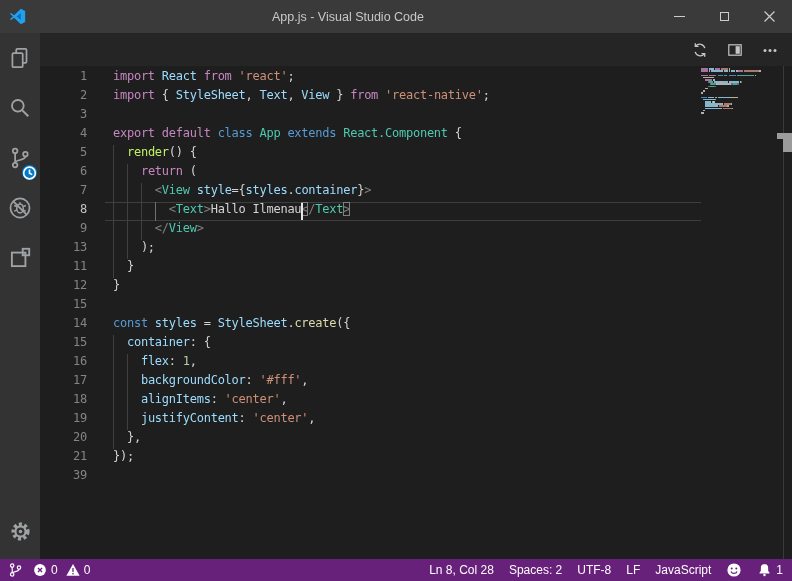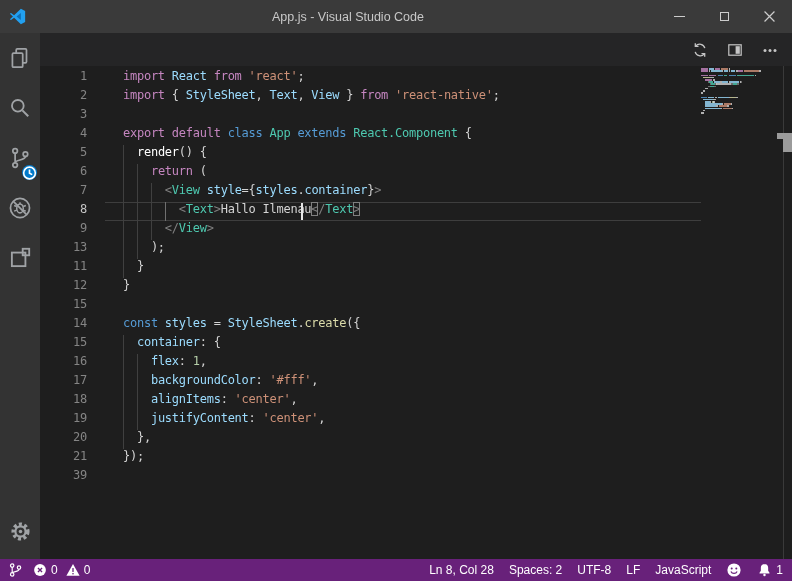--- a/index.html
+++ b/index.html
@@ -39,21 +39,21 @@
   .tab-actions{margin-left:auto;display:flex;align-items:center;gap:19px;padding-right:14px;}
   .tab-actions svg{width:16px;height:16px;}
 
   
   .editor{position:absolute;left:40px;top:66px;width:752px;height:493px;background:#1e1e1e;}
   .current-line{position:absolute;left:65px;width:596px;height:19px;
                 border-top:1px solid #3e3e3e;border-bottom:1px solid #3e3e3e;}
   .ln-num{position:absolute;left:0;width:47px;height:19px;line-height:19px;text-align:right;
           color:#858585;font:12px "DejaVu Sans Mono",monospace;letter-spacing:-0.25px;}
   .ln-num.active{color:#c6c6c6;}
-  .code-line{position:absolute;left:83px;height:19px;line-height:19px;white-space:pre;
+  .code-line{position:absolute;left:73px;height:19px;line-height:19px;white-space:pre;
              font:12px "DejaVu Sans Mono",monospace;letter-spacing:-0.25px;color:#d4d4d4;}
   .guide{position:absolute;top:0;bottom:0;width:1px;background:#404040;}
   .guide.active{background:#707070;}
   .match{box-shadow:inset 0 0 0 1px #808080;}
   #cursor{position:absolute;width:1.5px;height:17px;background:#e6e6e6;}
   #minimap{position:absolute;left:661px;top:2px;width:61px;height:60px;}
   .mini-bar{position:absolute;height:1.6px;opacity:.8;}
   .ov-line{position:absolute;left:743px;top:0;width:1px;height:493px;background:#3a3a3a;}
   .ov-mark1{position:absolute;left:737px;top:67px;width:15px;height:6px;background:#9b9b9b;}
   .ov-mark2{position:absolute;left:743px;top:73px;width:9px;height:13px;background:#9b9b9b;}
@@ -185,21 +185,21 @@
         <div class="ln-num" style="top: 345px;">19</div>
         <div class="ln-num" style="top: 364px;">20</div>
         <div class="ln-num" style="top: 383px;">21</div>
         <div class="ln-num" style="top: 402px;">39</div>
       </div>
     <div id="code">
         <div class="code-line" style="top: 3px;"><span style="color: rgb(197, 134, 192);">import </span><span style="color: rgb(156, 220, 254);">React </span><span style="color: rgb(197, 134, 192);">from </span><span style="color: rgb(206, 145, 120);">'react'</span><span style="color: rgb(212, 212, 212);">;</span></div>
         <div class="code-line" style="top: 22px;"><span style="color: rgb(197, 134, 192);">import </span><span style="color: rgb(212, 212, 212);">{ </span><span style="color: rgb(156, 220, 254);">StyleSheet</span><span style="color: rgb(212, 212, 212);">, </span><span style="color: rgb(156, 220, 254);">Text</span><span style="color: rgb(212, 212, 212);">, </span><span style="color: rgb(156, 220, 254);">View</span><span style="color: rgb(212, 212, 212);"> } </span><span style="color: rgb(197, 134, 192);">from </span><span style="color: rgb(206, 145, 120);">'react-native'</span><span style="color: rgb(212, 212, 212);">;</span></div>
         <div class="code-line" style="top: 41px;"></div>
         <div class="code-line" style="top: 60px;"><span style="color: rgb(197, 134, 192);">export </span><span style="color: rgb(197, 134, 192);">default </span><span style="color: rgb(86, 156, 214);">class </span><span style="color: rgb(78, 201, 176);">App </span><span style="color: rgb(86, 156, 214);">extends </span><span style="color: rgb(78, 201, 176);">React.Component </span><span style="color: rgb(212, 212, 212);">{</span></div>
-        <div class="code-line" style="top: 79px;"><span class="guide" style="left: 0px;"></span><span style="color: rgb(212, 212, 212);">  </span><span style="color: #ffffff;">render</span><span style="color: rgb(212, 212, 212);">() {</span></div>
+        <div class="code-line" style="top: 79px;"><span class="guide" style="left: 0px;"></span><span style="color: rgb(212, 212, 212);">  </span><span style="color: #bef264;">render</span><span style="color: rgb(212, 212, 212);">() {</span></div>
         <div class="code-line" style="top: 98px;"><span class="guide" style="left: 0px;"></span><span class="guide" style="left: 13.95px;"></span><span style="color: rgb(212, 212, 212);">    </span><span style="color: rgb(197, 134, 192);">return</span><span style="color: rgb(212, 212, 212);"> (</span></div>
         <div class="code-line" style="top: 117px;"><span class="guide" style="left: 0px;"></span><span class="guide" style="left: 13.95px;"></span><span class="guide" style="left: 27.9px;"></span><span style="color: rgb(212, 212, 212);">      </span><span style="color: rgb(128, 128, 128);">&lt;</span><span style="color: rgb(78, 201, 176);">View</span><span style="color: rgb(212, 212, 212);"> </span><span style="color: rgb(156, 220, 254);">style</span><span style="color: rgb(212, 212, 212);">={</span><span style="color: rgb(156, 220, 254);">styles</span><span style="color: rgb(212, 212, 212);">.</span><span style="color: rgb(156, 220, 254);">container</span><span style="color: rgb(212, 212, 212);">}</span><span style="color: rgb(128, 128, 128);">&gt;</span></div>
         <div class="code-line" style="top: 136px;"><span class="guide" style="left: 0px;"></span><span class="guide" style="left: 13.95px;"></span><span class="guide" style="left: 27.9px;"></span><span class="guide active" style="left: 41.85px;"></span><span style="color: rgb(212, 212, 212);">        </span><span style="color: rgb(128, 128, 128);">&lt;</span><span style="color: rgb(78, 201, 176);">Text</span><span style="color: rgb(128, 128, 128);">&gt;</span><span style="color: rgb(212, 212, 212);">Hallo Ilmenau</span><span class="match" style="color: rgb(128, 128, 128);">&lt;</span><span style="color: rgb(128, 128, 128);">/</span><span style="color: rgb(78, 201, 176);">Text</span><span class="match" style="color: rgb(128, 128, 128);">&gt;</span></div>
         <div class="code-line" style="top: 155px;"><span class="guide" style="left: 0px;"></span><span class="guide" style="left: 13.95px;"></span><span class="guide" style="left: 27.9px;"></span><span style="color: rgb(212, 212, 212);">      </span><span style="color: rgb(128, 128, 128);">&lt;/</span><span style="color: rgb(78, 201, 176);">View</span><span style="color: rgb(128, 128, 128);">&gt;</span></div>
         <div class="code-line" style="top: 174px;"><span class="guide" style="left: 0px;"></span><span class="guide" style="left: 13.95px;"></span><span style="color: rgb(212, 212, 212);">    );</span></div>
         <div class="code-line" style="top: 193px;"><span class="guide" style="left: 0px;"></span><span style="color: rgb(212, 212, 212);">  }</span></div>
         <div class="code-line" style="top: 212px;"><span style="color: rgb(212, 212, 212);">}</span></div>
         <div class="code-line" style="top: 231px;"></div>
         <div class="code-line" style="top: 250px;"><span style="color: rgb(86, 156, 214);">const </span><span style="color: rgb(156, 220, 254);">styles</span><span style="color: rgb(212, 212, 212);"> = </span><span style="color: rgb(156, 220, 254);">StyleSheet</span><span style="color: rgb(212, 212, 212);">.</span><span style="color: rgb(220, 220, 170);">create</span><span style="color: rgb(212, 212, 212);">({</span></div>
         <div class="code-line" style="top: 269px;"><span class="guide" style="left: 0px;"></span><span style="color: rgb(212, 212, 212);">  </span><span style="color: rgb(156, 220, 254);">container</span><span style="color: rgb(212, 212, 212);">: {</span></div>

